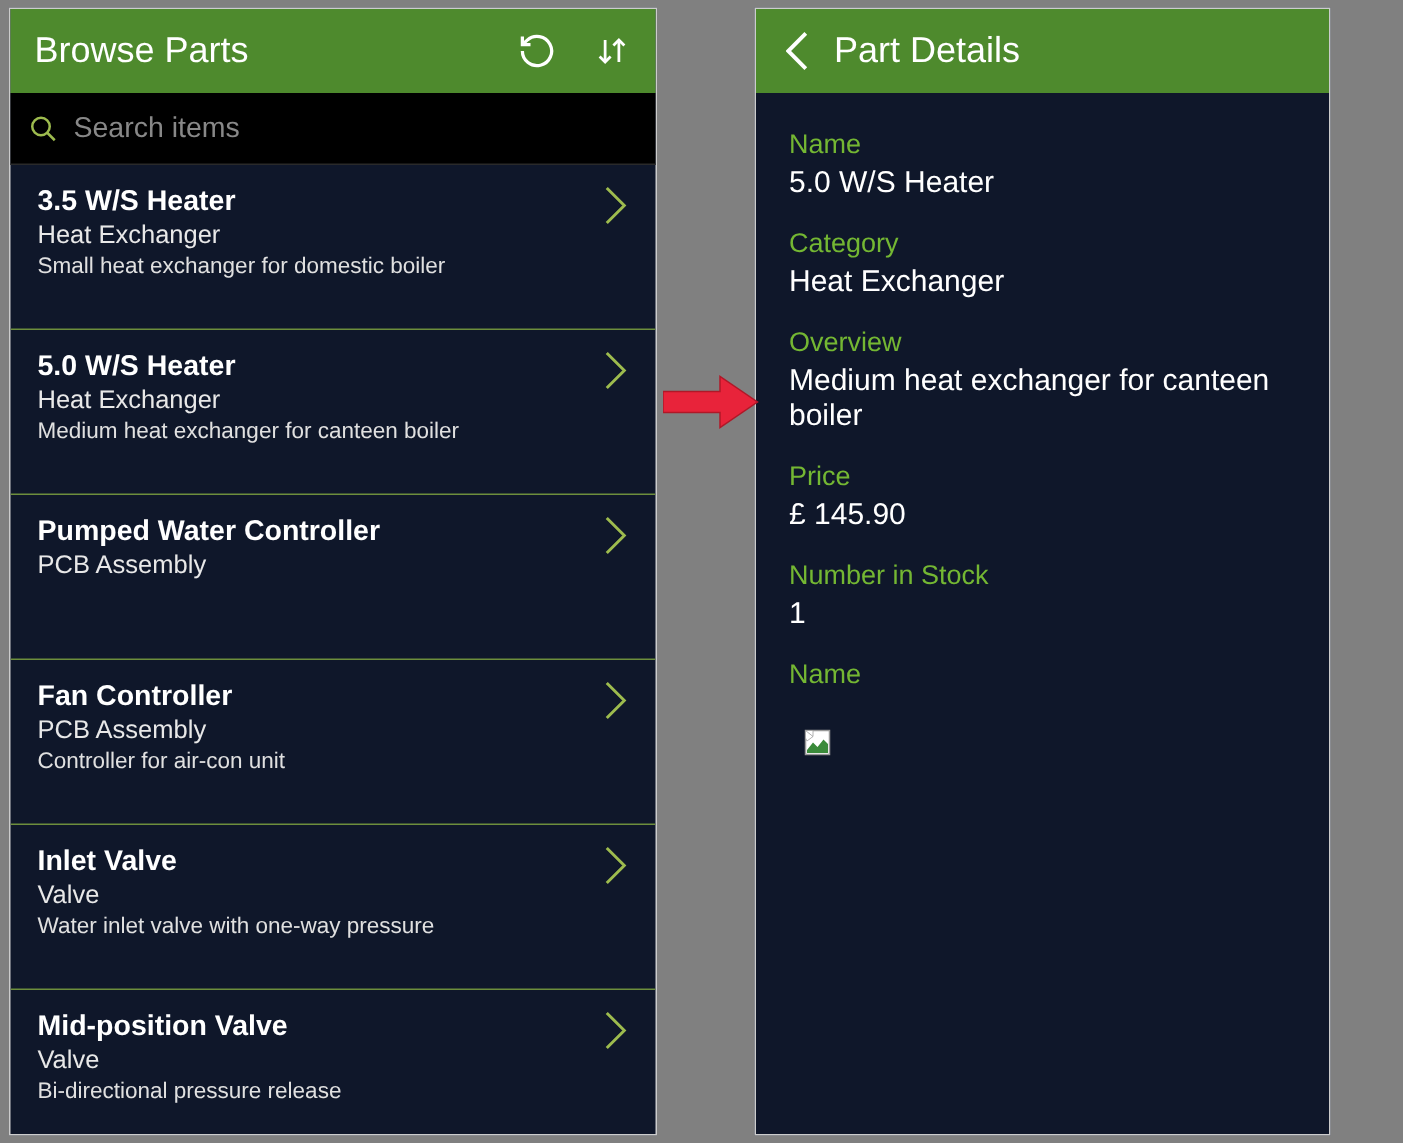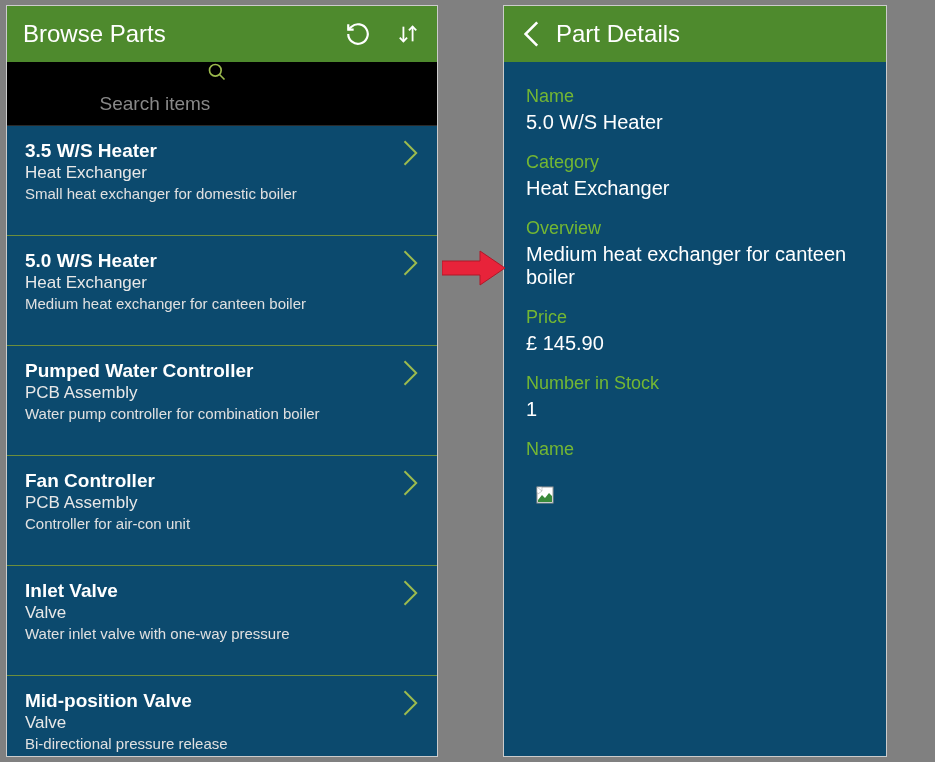--- a/index.html
+++ b/index.html
@@ -9,21 +9,21 @@
       font-family: 'Segoe UI', Tahoma, Geneva, Verdana, sans-serif;
     }
     body {
       background: #808080;
       width: 935px;
       height: 762px;
       position: relative;
       overflow: hidden;
     }
     .panel {
-      background: #0c4a6e;
+      background: #0f172a;
       border: 1px solid #ccc;
       position: absolute;
       top: 5px;
       bottom: 5px;
     }
     .left-panel {
       left: 6px;
       width: 432px;
     }
     .right-panel {
@@ -60,26 +60,25 @@
       width: 24px;
       height: 24px;
       margin-right: 12px;
       cursor: pointer;
       display: flex;
       align-items: center;
       justify-content: center;
     }
     .search-bar {
       background: #000;
-      height: 64px;
+      height: 48px;
       display: flex;
       align-items: center;
       padding: 0 12px;
       border-bottom: 1px solid #2a2a2a;
-      flex-direction: column;
     }
     .search-icon {
       margin-right: 10px;
       display:flex;
       align-items:center;
     }
     .search-input {
       background: transparent;
       border: none;
       outline: none;
@@ -218,21 +217,20 @@
         <svg width="16" height="26" viewBox="0 0 12 20" fill="none" stroke="#9dbb4e" stroke-width="1.5">
             <polyline points="1 1 10 10 1 19"></polyline>
           </svg>
       </div>
     </div>
 
     <div class="list-item">
       <div class="list-item-content">
         <div class="list-item-title">Pumped Water Controller</div>
         <div class="list-item-category">PCB Assembly</div>
-        <div class="list-item-desc">Water pump controller for combination boiler</div>
       </div>
       <div class="chevron">
         <svg width="16" height="26" viewBox="0 0 12 20" fill="none" stroke="#9dbb4e" stroke-width="1.5">
             <polyline points="1 1 10 10 1 19"></polyline>
           </svg>
       </div>
     </div>
 
     <div class="list-item">
       <div class="list-item-content">

